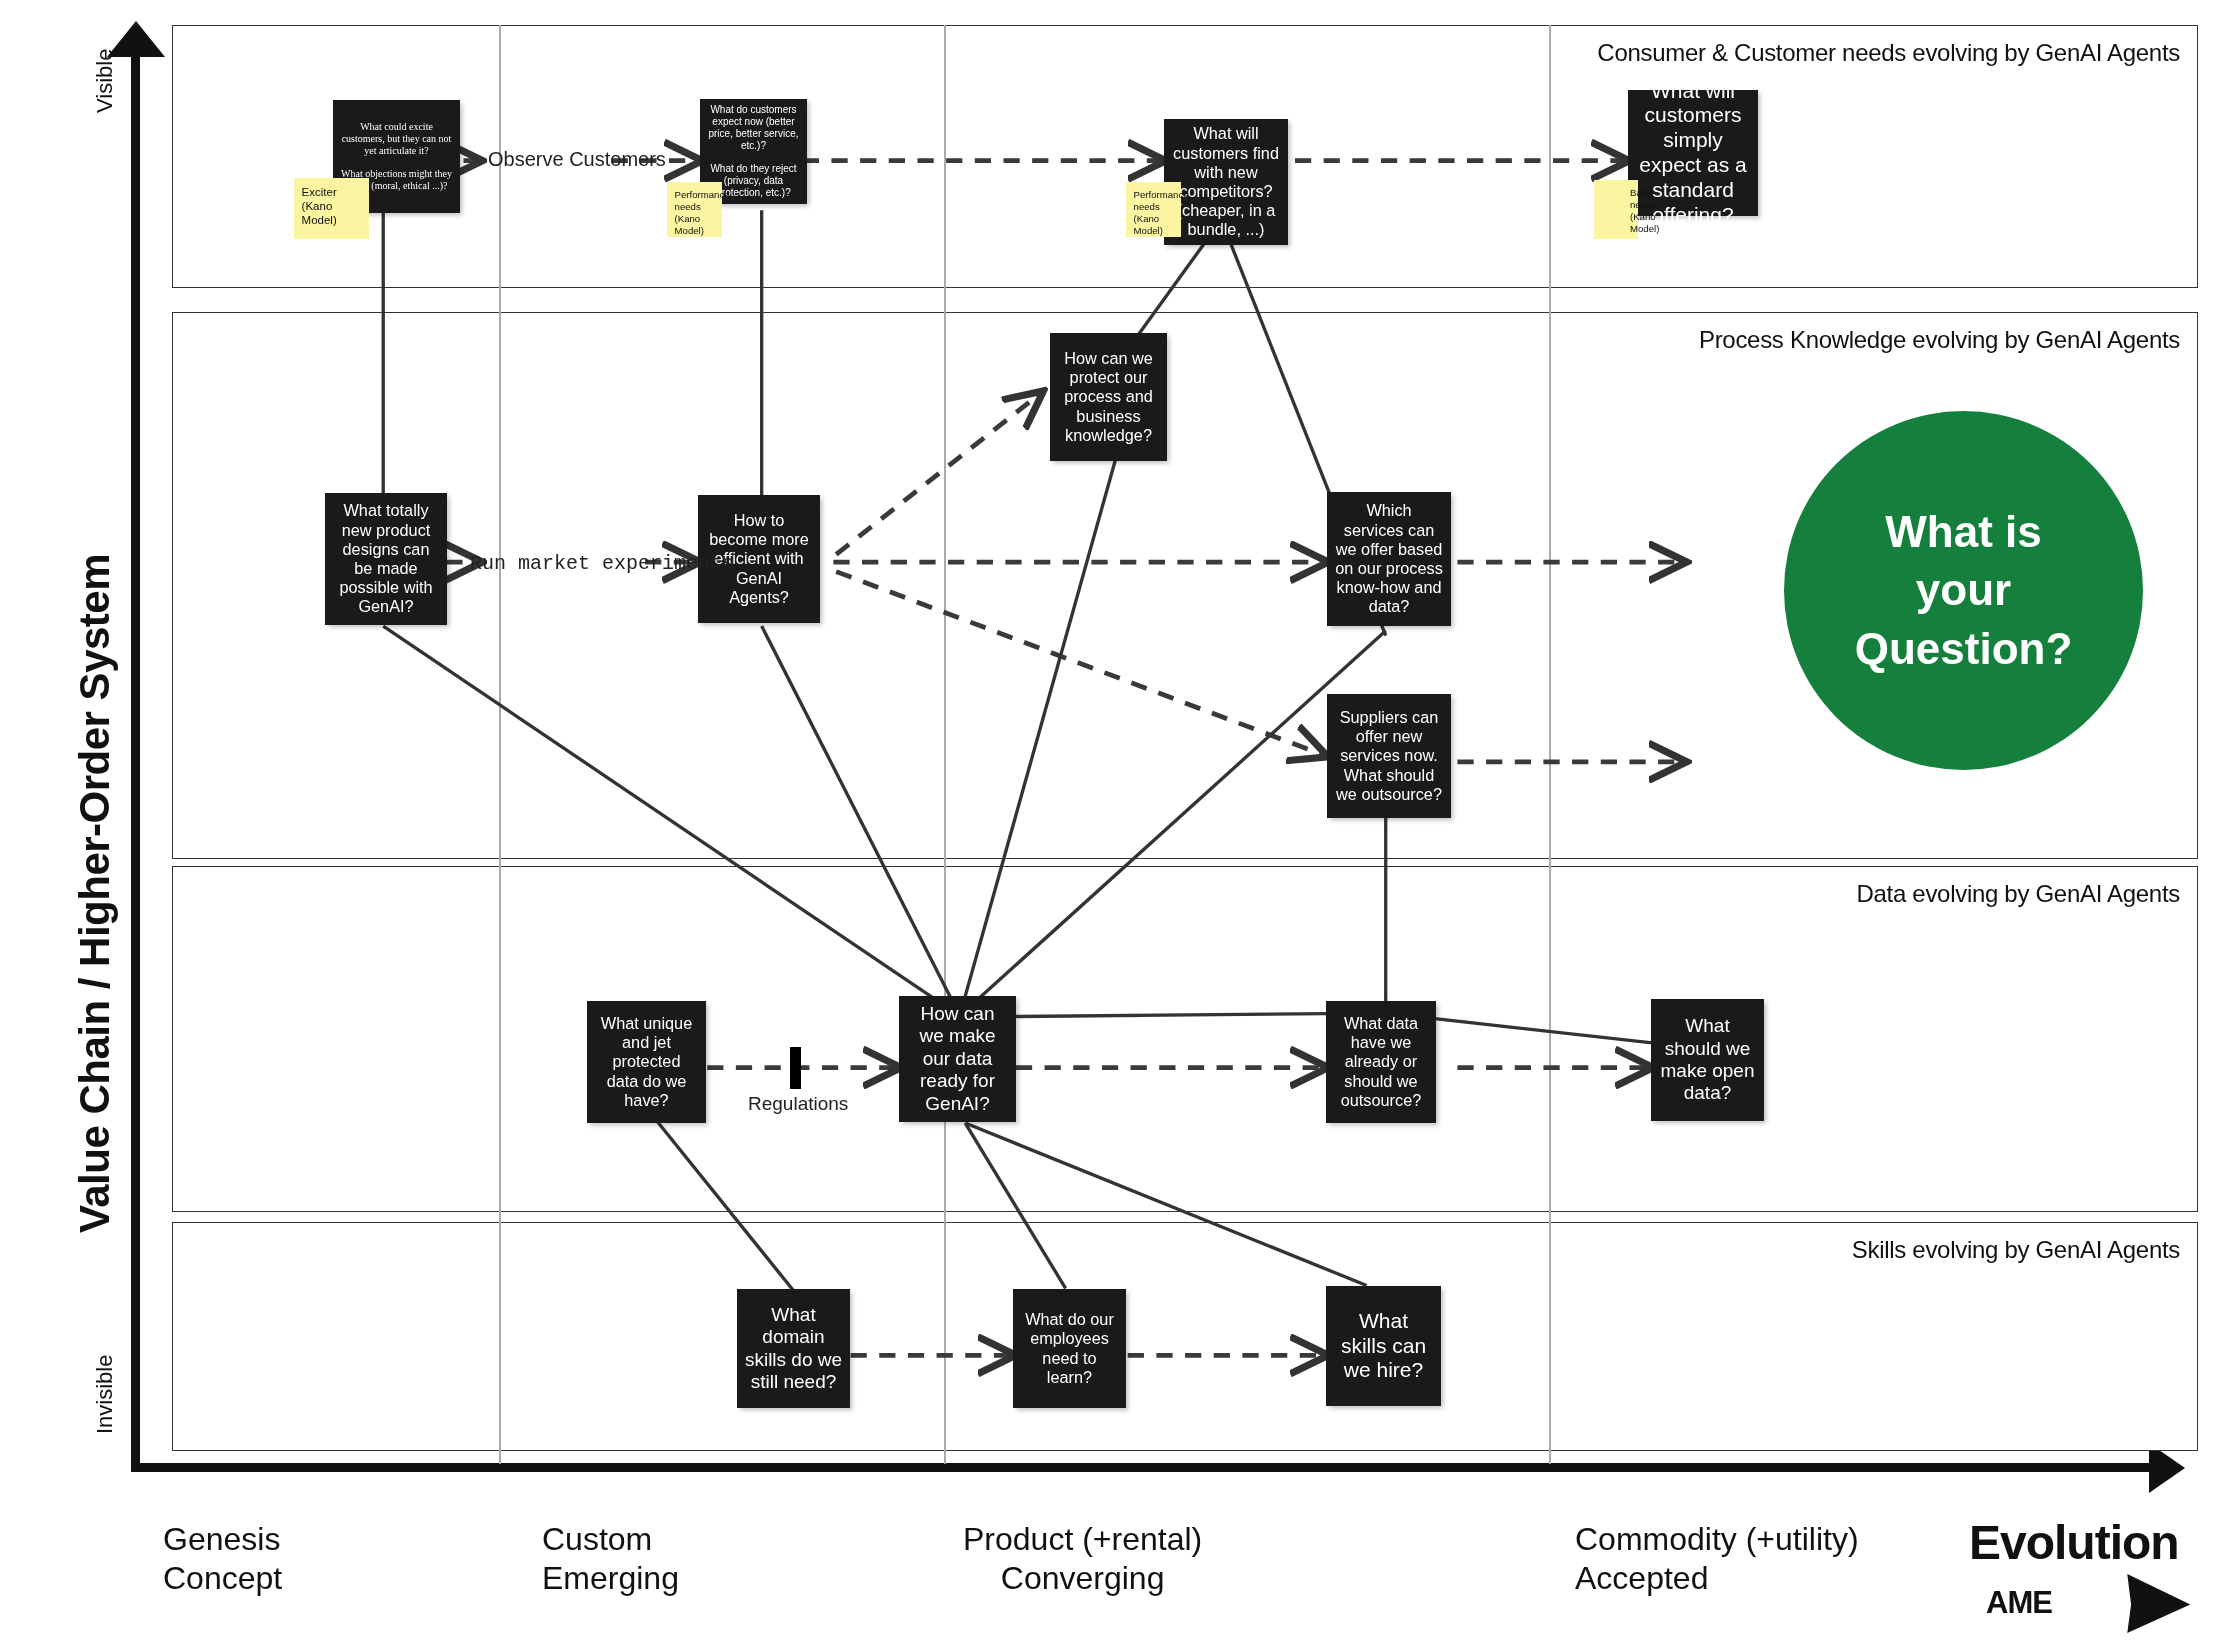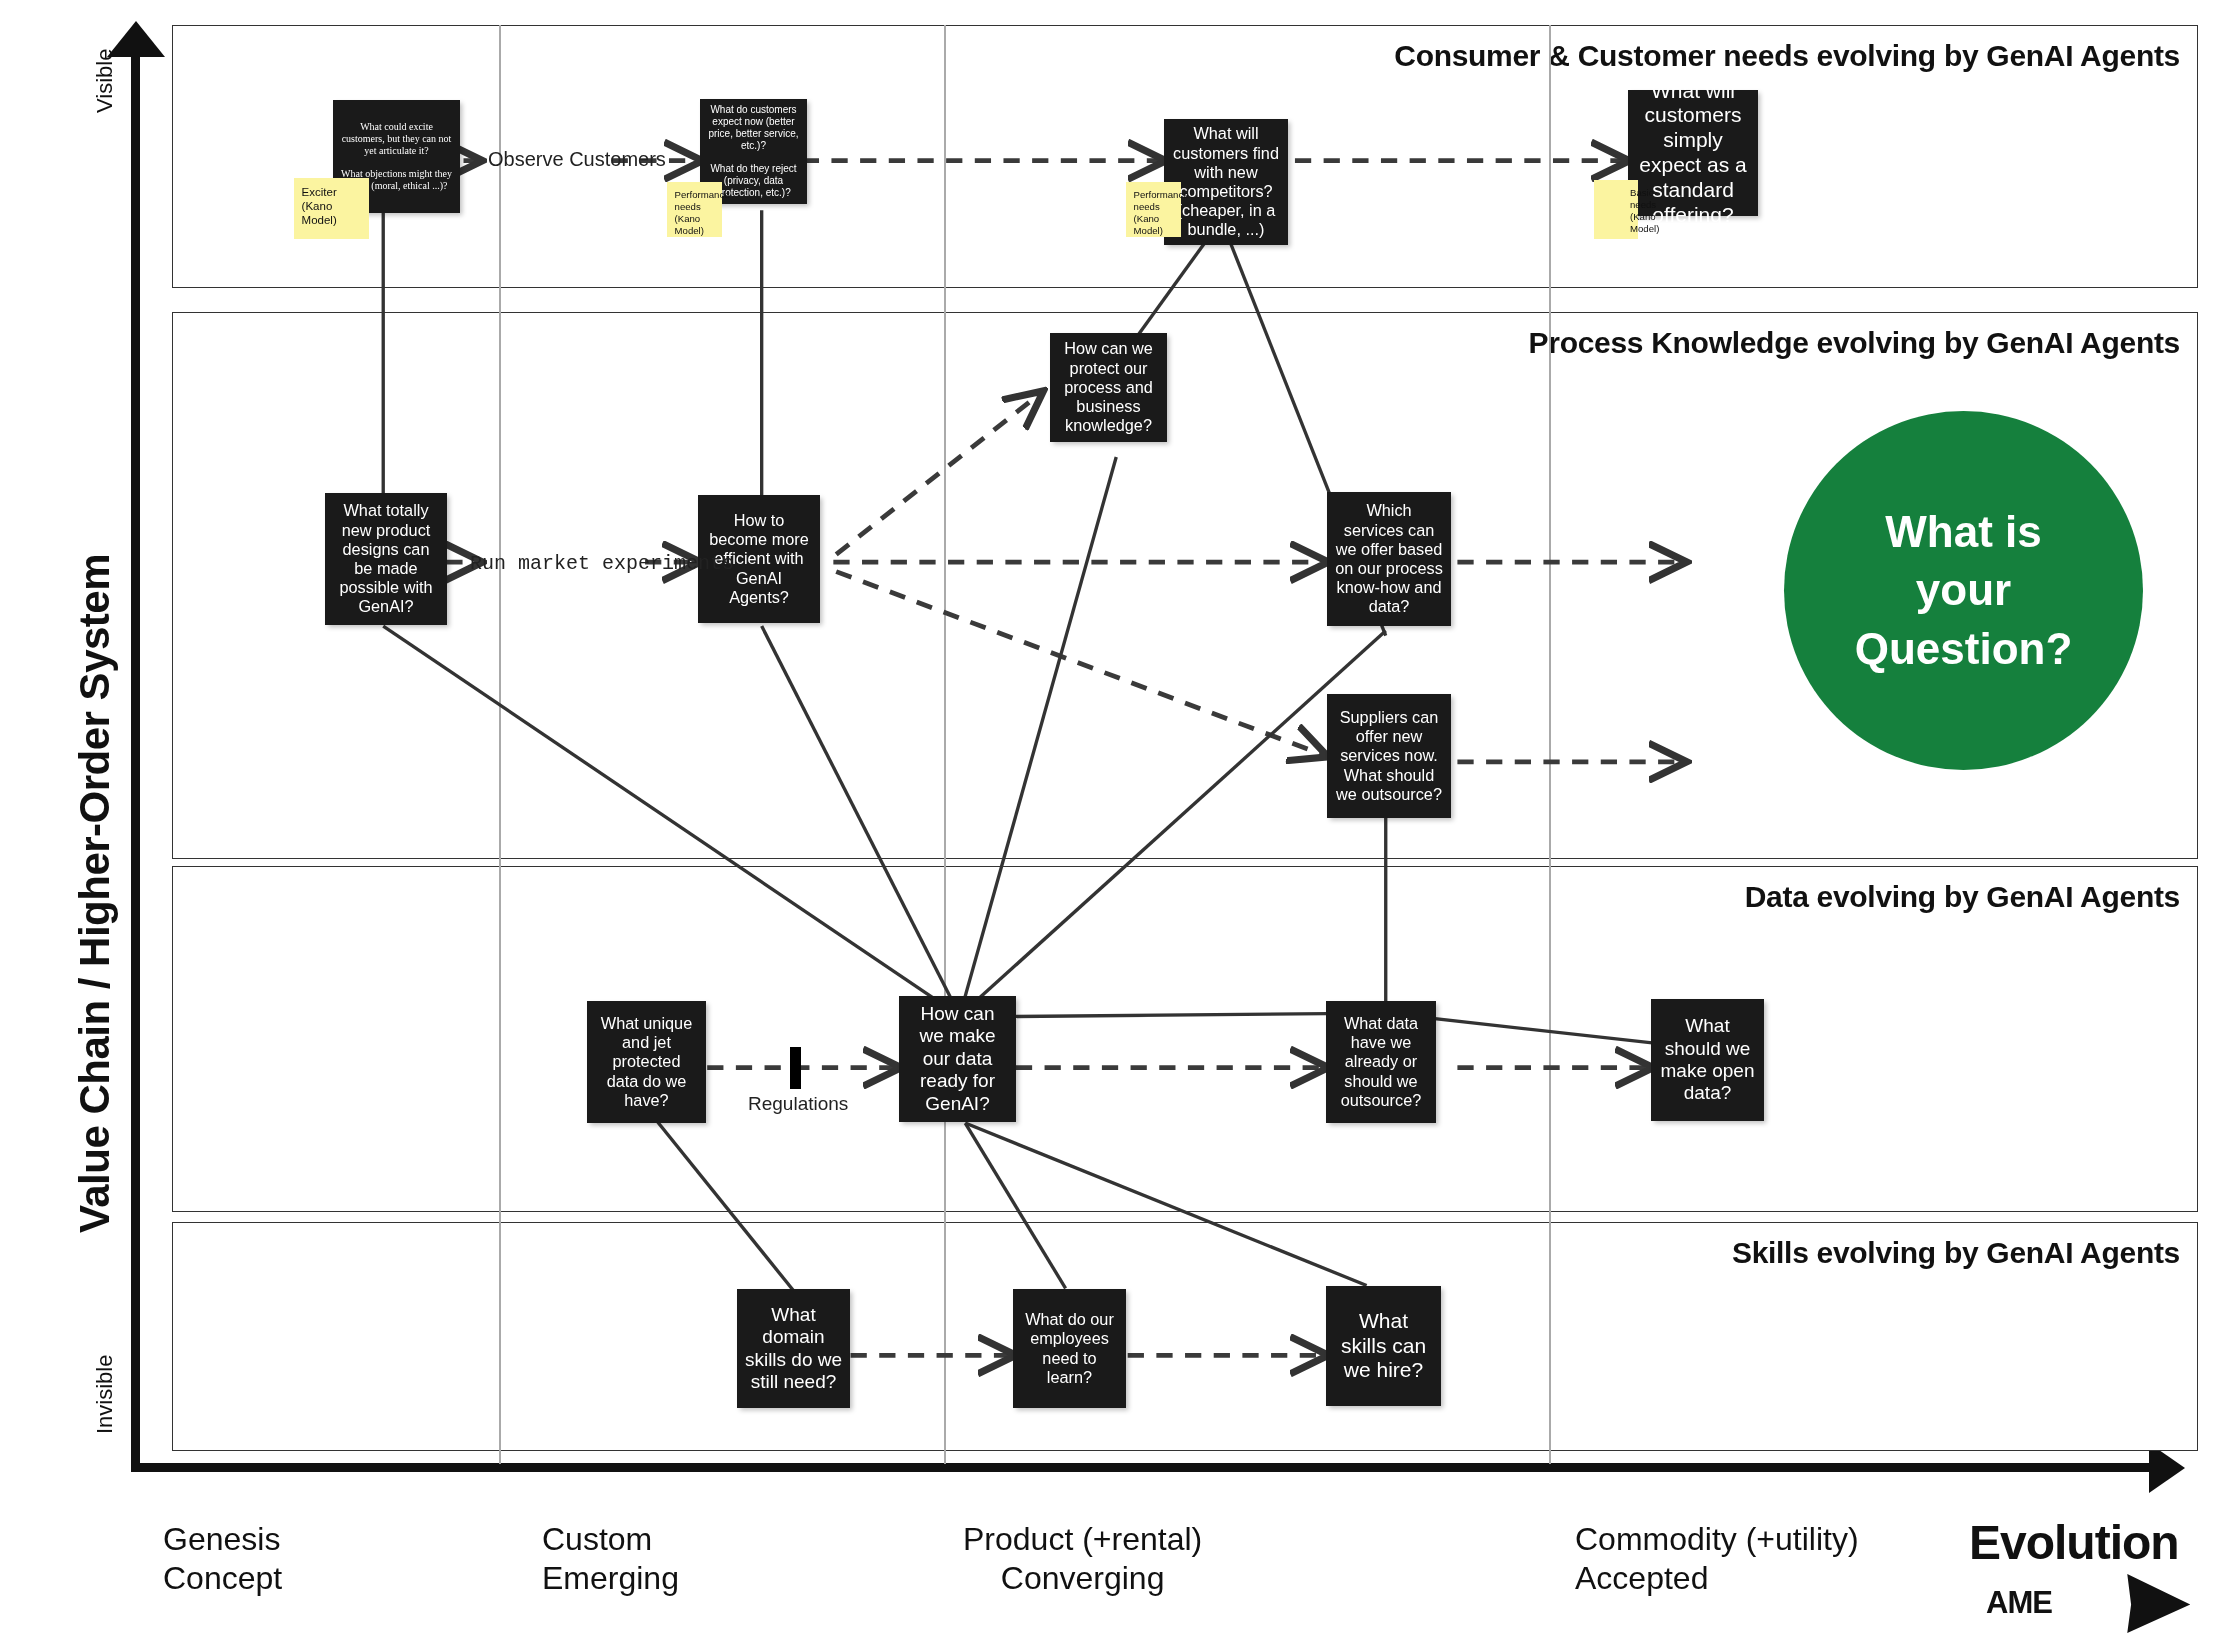--- a/index.html
+++ b/index.html
@@ -51,21 +51,21 @@
   .tick-invisible { left: 92px; top: 1434px; }
 
   
   .band {
     position: absolute;
     border: 1.9px solid #333;
     background: #fff;
   }
   .band-title {
     position: absolute; right: 17px; top: 13.4px;
-    font-size: 30px; font-weight: bold; color: #111;
+    font-size: 24px; font-weight: normal; color: #111;
     letter-spacing: -0.3px;
     white-space: nowrap;
   }
 
   
   .evo-line {
     position: absolute; width: 1.9px; background: #aaa; top: 25px; height: 1439px;
   }
 
   
@@ -239,21 +239,21 @@
   <div class="node" style="left:1628px; top:90px; width:130px; height:126px; font-size:21px;">What will customers simply expect as a standard offering?</div>
   <div class="sticky" style="left:1594px; top:180px; width:44px; height:59px; font-size:9.6px;padding-left:36px;">Basic
 needs
 (Kano
 Model)</div>
 
   <div class="edge-label" style="left:488px; top:148px;">Observe Customers</div>
 
   <div class="node" style="left:325px; top:493px; width:122px; height:132px; font-size:16.3px;">What totally new product designs can be made possible with GenAI?</div>
   <div class="node" style="left:698px; top:495px; width:122px; height:128px; font-size:16.3px;">How to become more efficient with GenAI Agents?</div>
-  <div class="node" style="left:1050px; top:333px; width:117px; height:109px; font-size:16.3px;">How can we protect our process and business knowledge?</div>
+  <div class="node" style="left:1050px; top:333px; width:117px; height:128px; font-size:16.3px;">How can we protect our process and business knowledge?</div>
   <div class="node" style="left:1327px; top:492px; width:124px; height:134px; font-size:16.3px;">Which services can we offer based on our process know-how and data?</div>
   <div class="node" style="left:1327px; top:694px; width:124px; height:124px; font-size:16.3px;">Suppliers  can offer new services now. What should we outsource?</div>
 
   <div class="edge-label" style="left:470px; top:552px;font-family:Liberation Mono, monospace;">Run market experiments</div>
 
   <div class="node" style="left:587px; top:1001px; width:119px; height:122px; font-size:16.3px;">What unique and jet protected data do we have?</div>
   <div class="node" style="left:899px; top:996px; width:117px; height:126px; font-size:19px;">How can we make our data ready for GenAI?</div>
   <div class="node" style="left:1326px; top:1001px; width:110px; height:122px; font-size:16.3px;">What data have we already or should we outsource?</div>
   <div class="node" style="left:1651px; top:999px; width:113px; height:122px; font-size:19px;">What should we make open data?</div>
 

